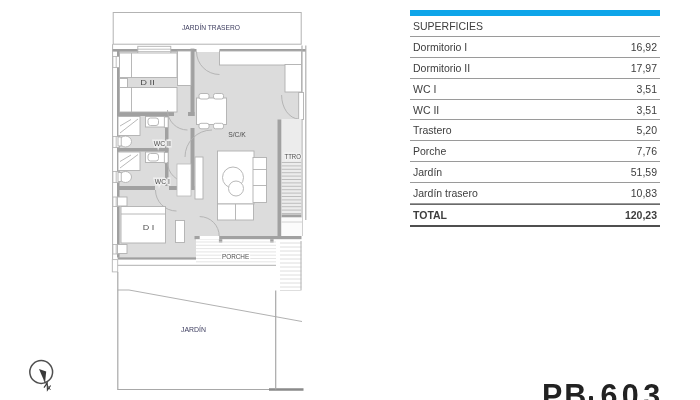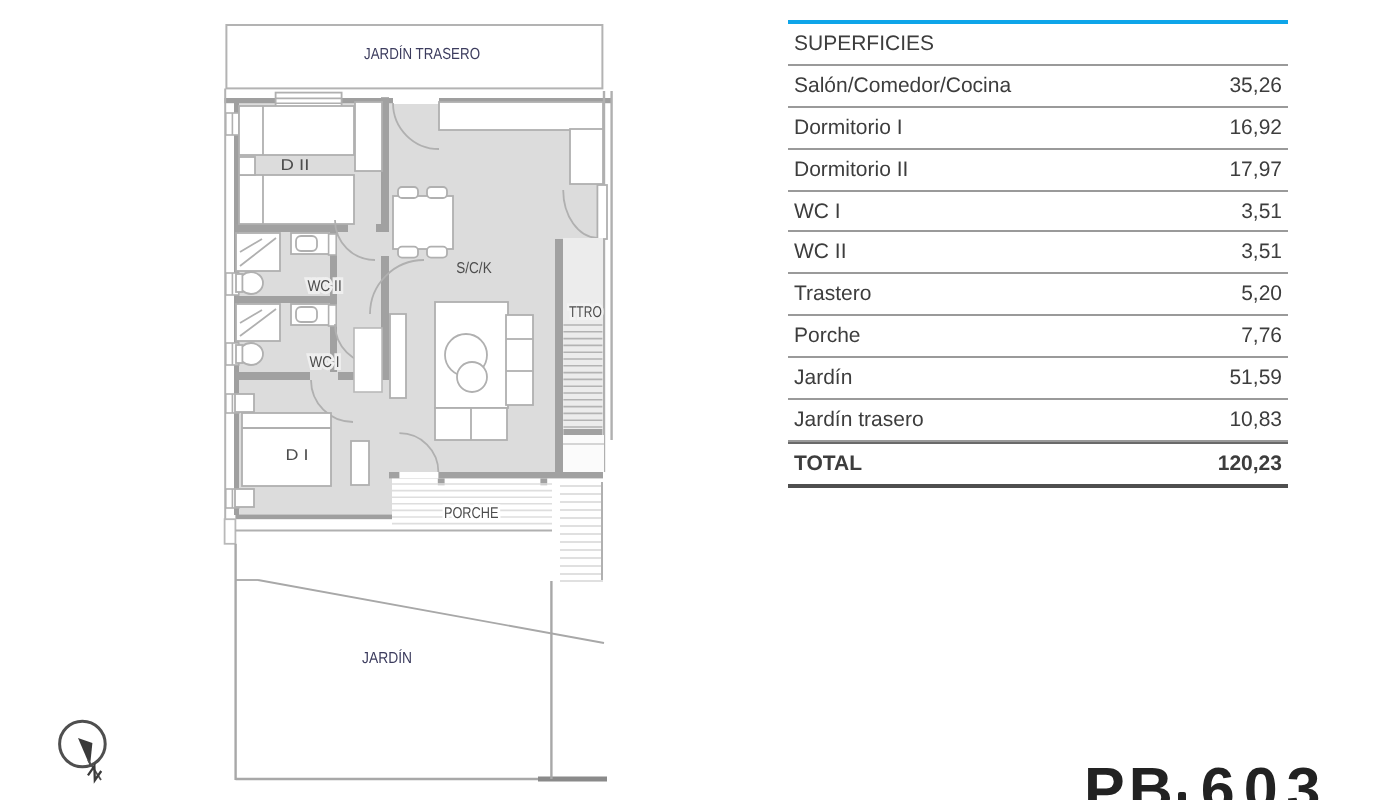--- a/index.html
+++ b/index.html
@@ -1,39 +1,35 @@
 <!DOCTYPE html>
 <html><head>
 <meta charset="utf-8">
 <style>
   html,body{margin:0;padding:0;background:#fff;width:700px;height:400px;overflow:hidden;}
   body{font-family:"Liberation Sans",sans-serif;position:relative;-webkit-font-smoothing:antialiased;}
   #plan{position:absolute;left:0;top:0;}
-  #tbl{position:absolute;left:394px;top:10px;width:250px;filter:opacity(0.999);border-top:2px solid #0ea5e9;border-bottom:2px solid #4f4f4f;color:#3d3d3d;font-size:10.5px;}
+  #tbl{position:absolute;left:410px;top:10px;width:250px;filter:opacity(0.999);border-top:6px solid #0ea5e9;border-bottom:2px solid #4f4f4f;color:#3d3d3d;font-size:10.5px;}
   .r{height:19.9px;border-bottom:1px solid #9a9a9a;display:flex;justify-content:space-between;align-items:center;padding:0 3px;}
   .r:last-child{border-bottom:none;}
   .tot{font-weight:bold;border-top:0.5px solid #6a6a6a;}
   #pb{position:absolute;left:542px;top:380px;filter:opacity(0.999);font-size:30.5px;letter-spacing:2px;font-weight:bold;color:#222;white-space:nowrap;line-height:1;}
   #pb .d2{margin-left:12px;letter-spacing:4.5px;}
   #pbdot{position:absolute;filter:opacity(0.999);left:588.8px;top:395.8px;width:4.2px;height:5px;background:#222;border-radius:1px;}
 </style>
 </head>
 <body>
 
 <div id="tbl">
 
   <div class="r">
       <span>SUPERFICIES</span>
       <span></span>
     </div>
 
-  <div class="r">
-      <span>Salón/Comedor/Cocina</span>
-      <span>35,26</span>
-    </div>
 
   <div class="r">
       <span>Dormitorio I</span>
       <span>16,92</span>
     </div>
 
   <div class="r">
       <span>Dormitorio II</span>
       <span>17,97</span>
     </div>

